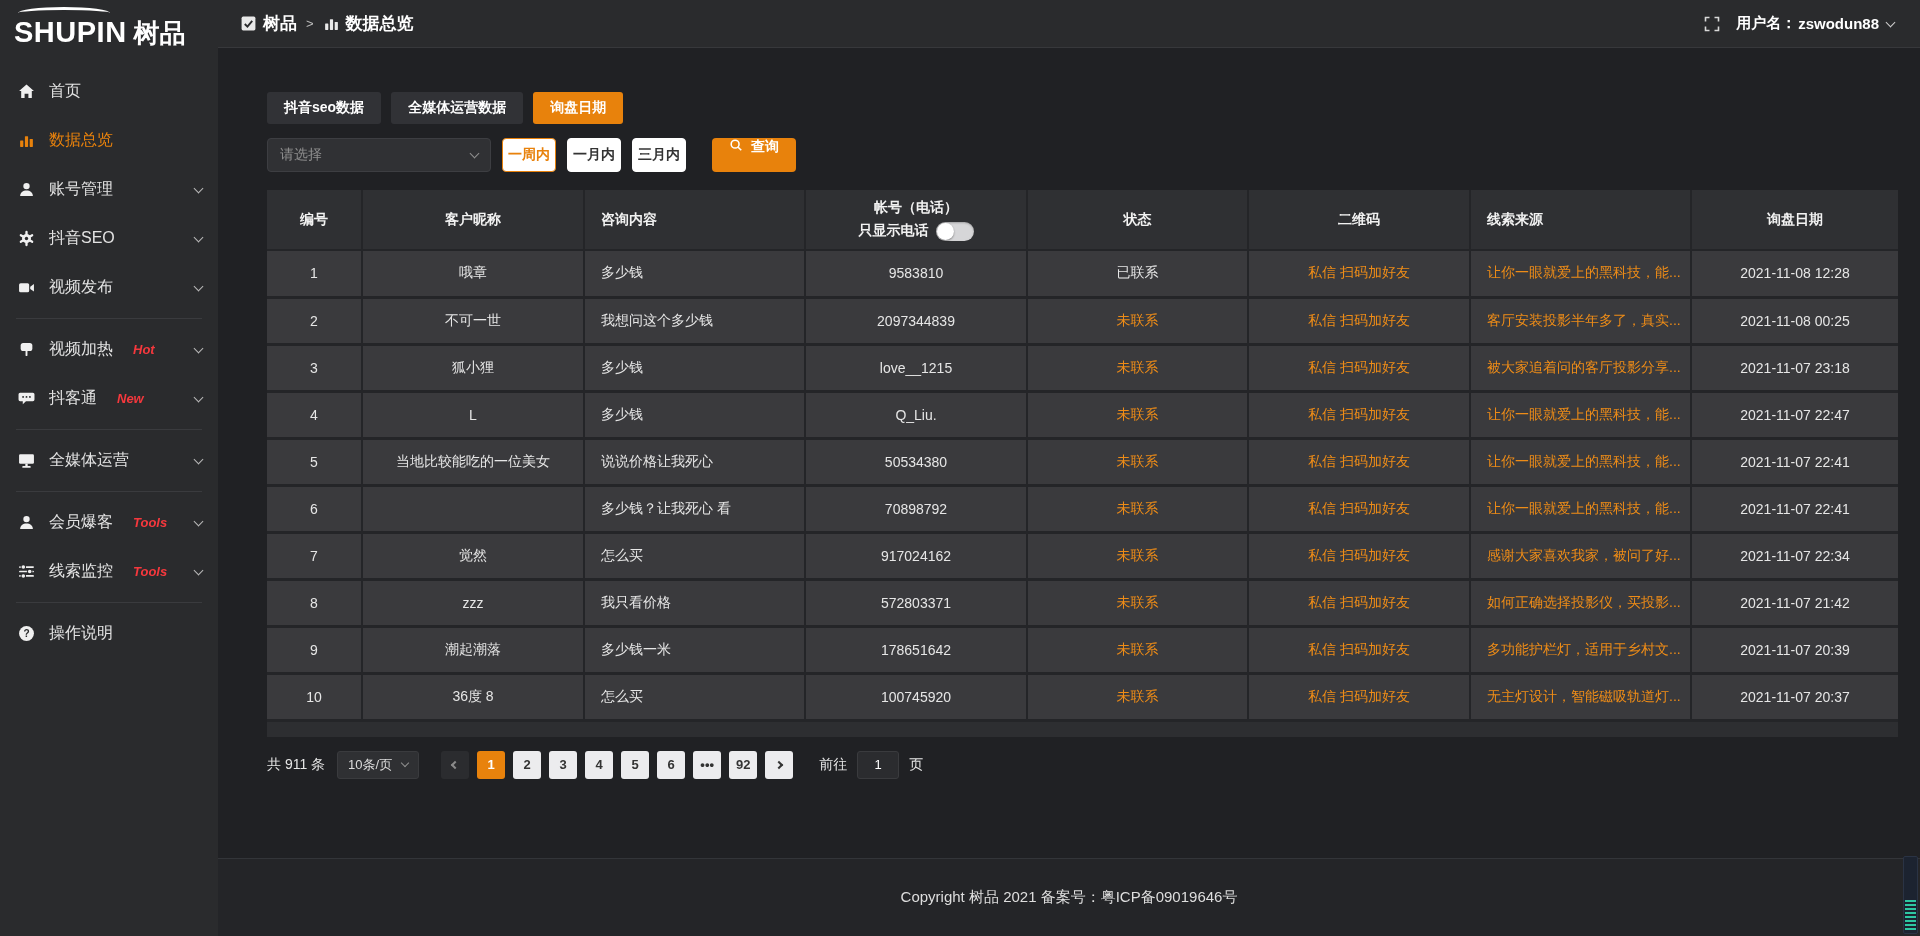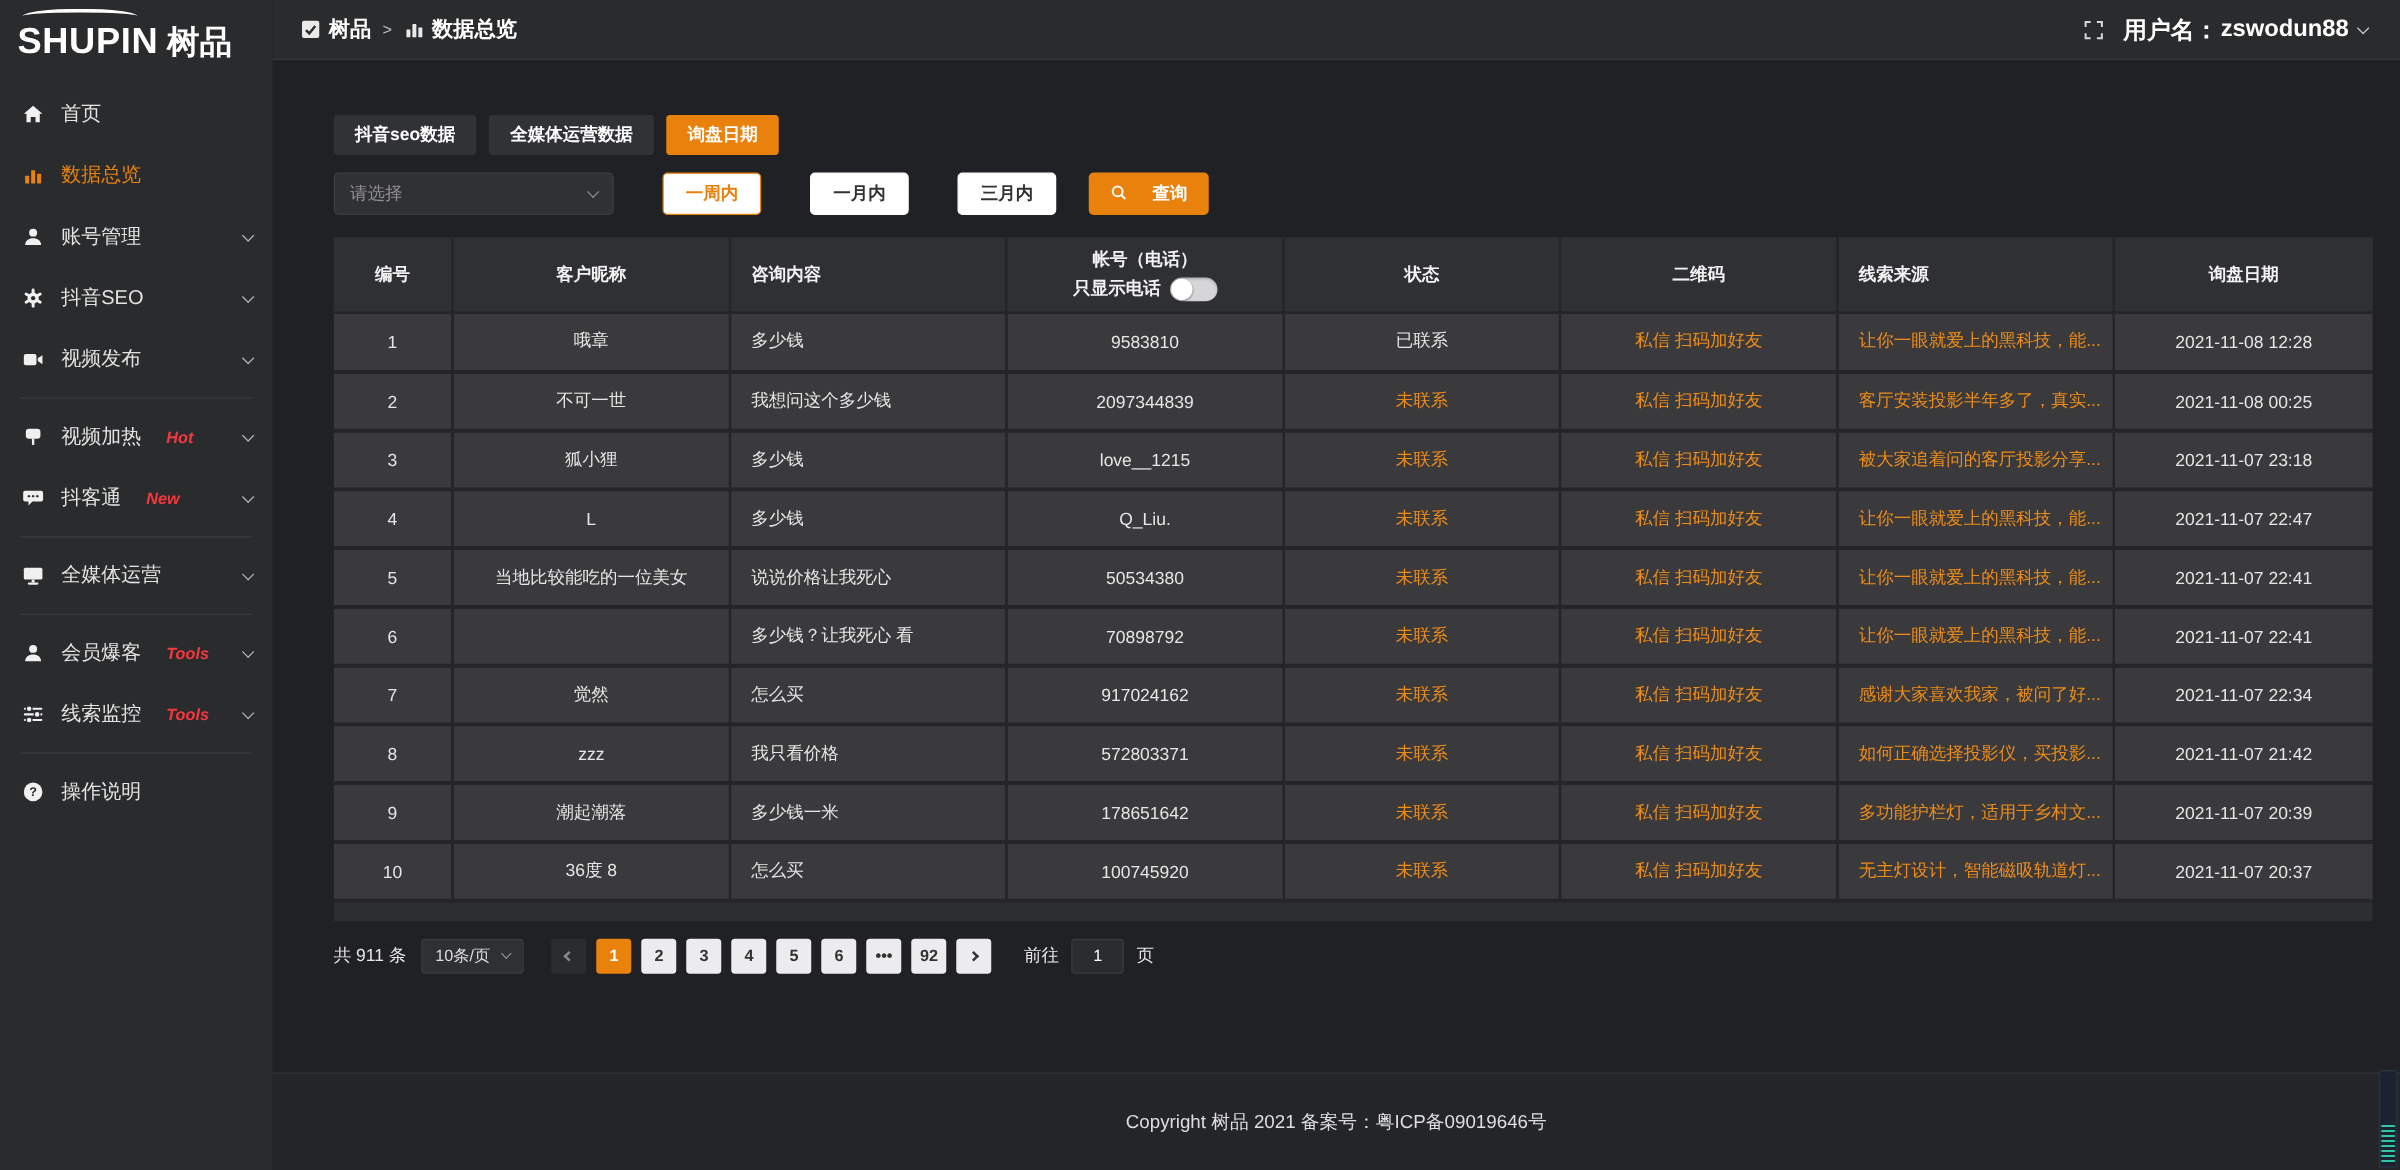--- a/index.html
+++ b/index.html
@@ -37,35 +37,35 @@
   
   .main { flex:1; display:flex; flex-direction:column; height:936px; }
   .topbar { height:48px; min-height:48px; background:var(--side); border-bottom:1px solid #37383b; display:flex; align-items:center; padding:0 26px 0 22px; }
   .crumbs { display:flex; align-items:center; gap:9px; font-size:17px; font-weight:700; color:#fff; }
   .crumb { display:flex; align-items:center; gap:6px; cursor:pointer; }
   .crumb .icn { color:#e9e9e9; }
   .crumb-sep { color:#bdbdbd; font-size:13px; font-weight:400; }
   .top-right { margin-left:auto; display:flex; align-items:center; gap:16px; }
   .fs-icn { color:#d8d8d8; cursor:pointer; }
   .fs-icn svg { width:16px; height:16px; display:block; }
-  .user-box { display:flex; align-items:center; gap:8px; font-size:19px; font-weight:700; color:#fff; cursor:pointer; }
+  .user-box { display:flex; align-items:center; gap:8px; font-size:15px; font-weight:700; color:#fff; cursor:pointer; }
   .user-box .chev { color:#cfcfcf; }
 
   
   .content { flex:1; padding:44px 22px 0 49px; }
   .tabs { display:flex; gap:10px; }
   .tab { background:#313236; color:#fff; border:none; font:inherit; font-size:14px; font-weight:700; padding:0 17px; height:32px; border-radius:3px; cursor:pointer; }
   .tab.active { background:var(--accent); }
 
   .filterbar { display:flex; align-items:center; gap:11px; margin-top:14px; }
   .select { width:224px; height:34px; background:#303134; border:1px solid #3d3e42; border-radius:4px; display:flex; align-items:center; padding:0 12px; font-size:14px; color:#8f8f8f; cursor:pointer; }
   .select .chev { margin-left:auto; color:#8f8f8f; }
-  .range-btn { width:79px; height:34px; background:#fff; border:1px solid #fff; color:#333; border-radius:4px; font:inherit; font-size:14px; font-weight:700; cursor:pointer;margin-left:28px; }
+  .range-btn { width:54px; height:34px; background:#fff; border:1px solid #fff; color:#333; border-radius:4px; font:inherit; font-size:14px; font-weight:700; cursor:pointer; }
   .range-btn.active { color:var(--accent); border-color:var(--accent); }
-  .search-btn { margin-left:15px; height:34px; padding:0 17px; background:var(--accent); color:#fff; border:none; border-radius:4px; font:inherit; font-size:14px; font-weight:700; display:flex; align-items:center; gap:20px; cursor:pointer; }
+  .search-btn { margin-left:15px; height:34px; padding:0 17px; background:var(--accent); color:#fff; border:none; border-radius:4px; font:inherit; font-size:14px; font-weight:700; display:flex; gap:8px; cursor:pointer; }
   .search-btn svg { width:14px; height:14px; }
 
   
   .panel { margin-top:18px; background:#2d2e31; padding-bottom:15px; }
   table { width:100%; border-collapse:collapse; table-layout:fixed; }
   th { background:var(--head); height:60px; font-size:14px; font-weight:700; color:#f2f2f2; border:2px solid var(--line); border-top:none; }
   td { background:var(--row); height:47px; font-size:14px; text-align:center; color:#e6e6e6; border:2px solid var(--line); border-bottom-width:3px; overflow:hidden; white-space:nowrap; }
   th:first-child, td:first-child { border-left:none; }
   th:last-child, td:last-child { border-right:none; }
   th.al, td.al { text-align:left; padding-left:16px; }

